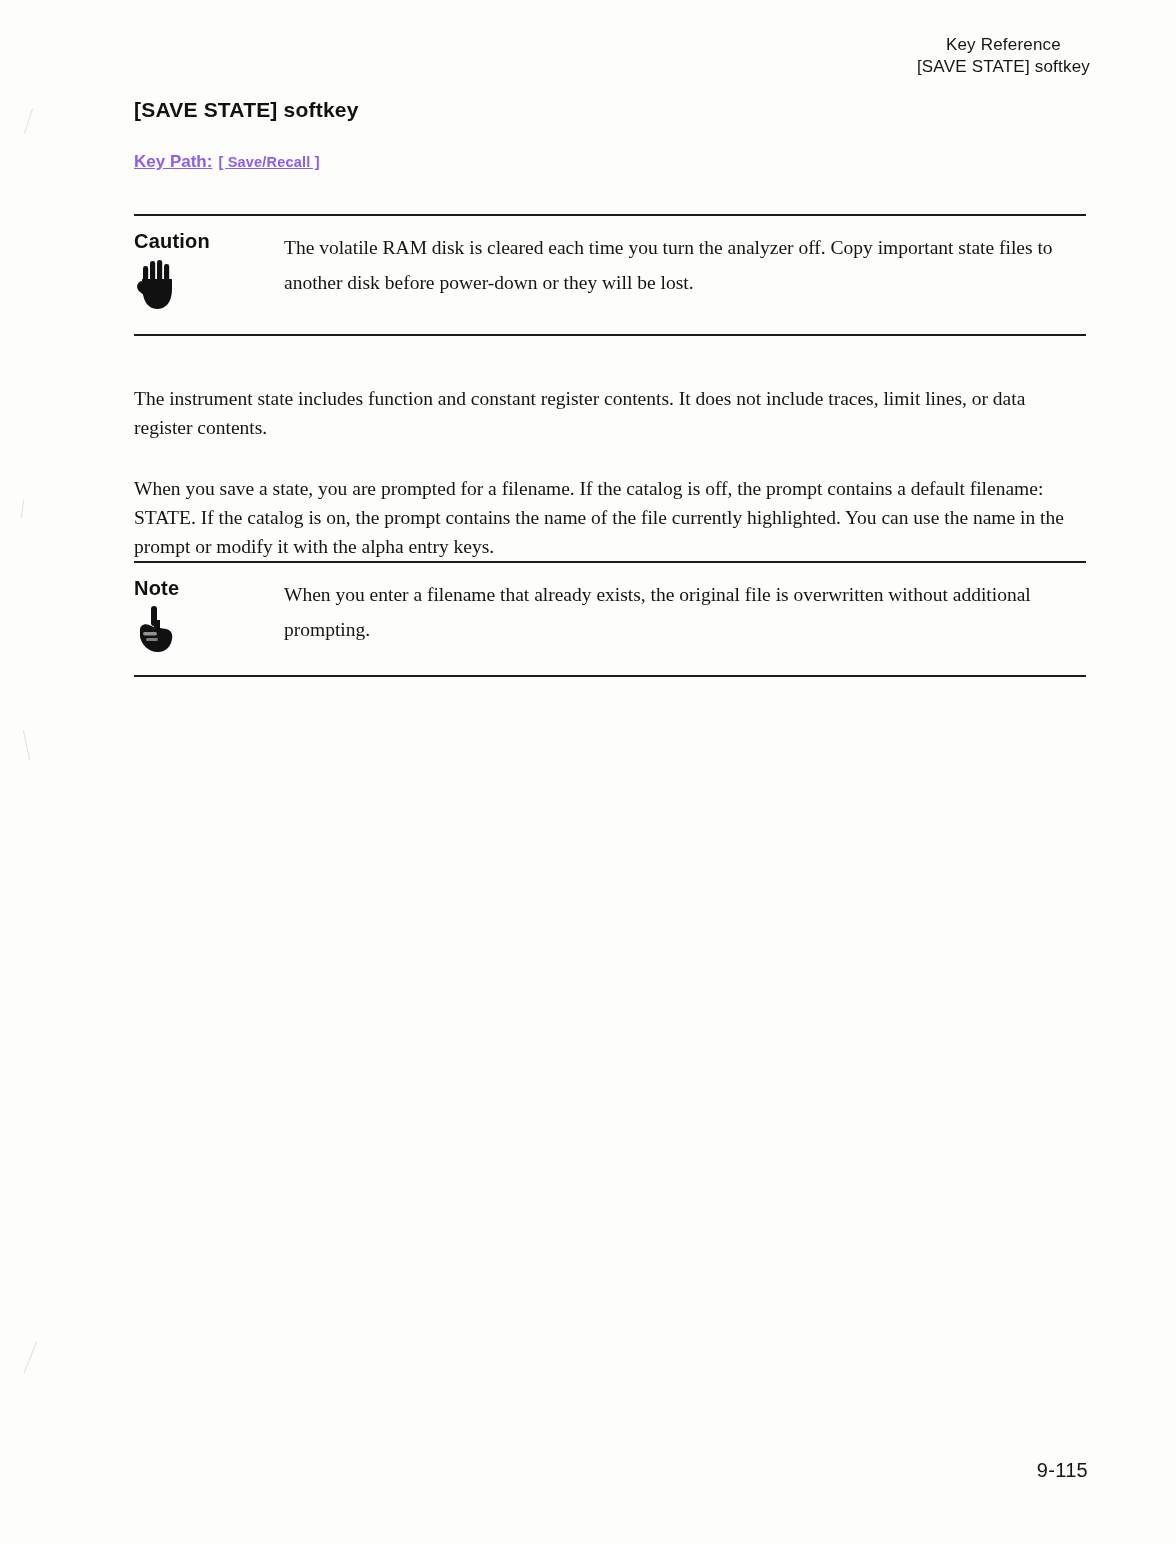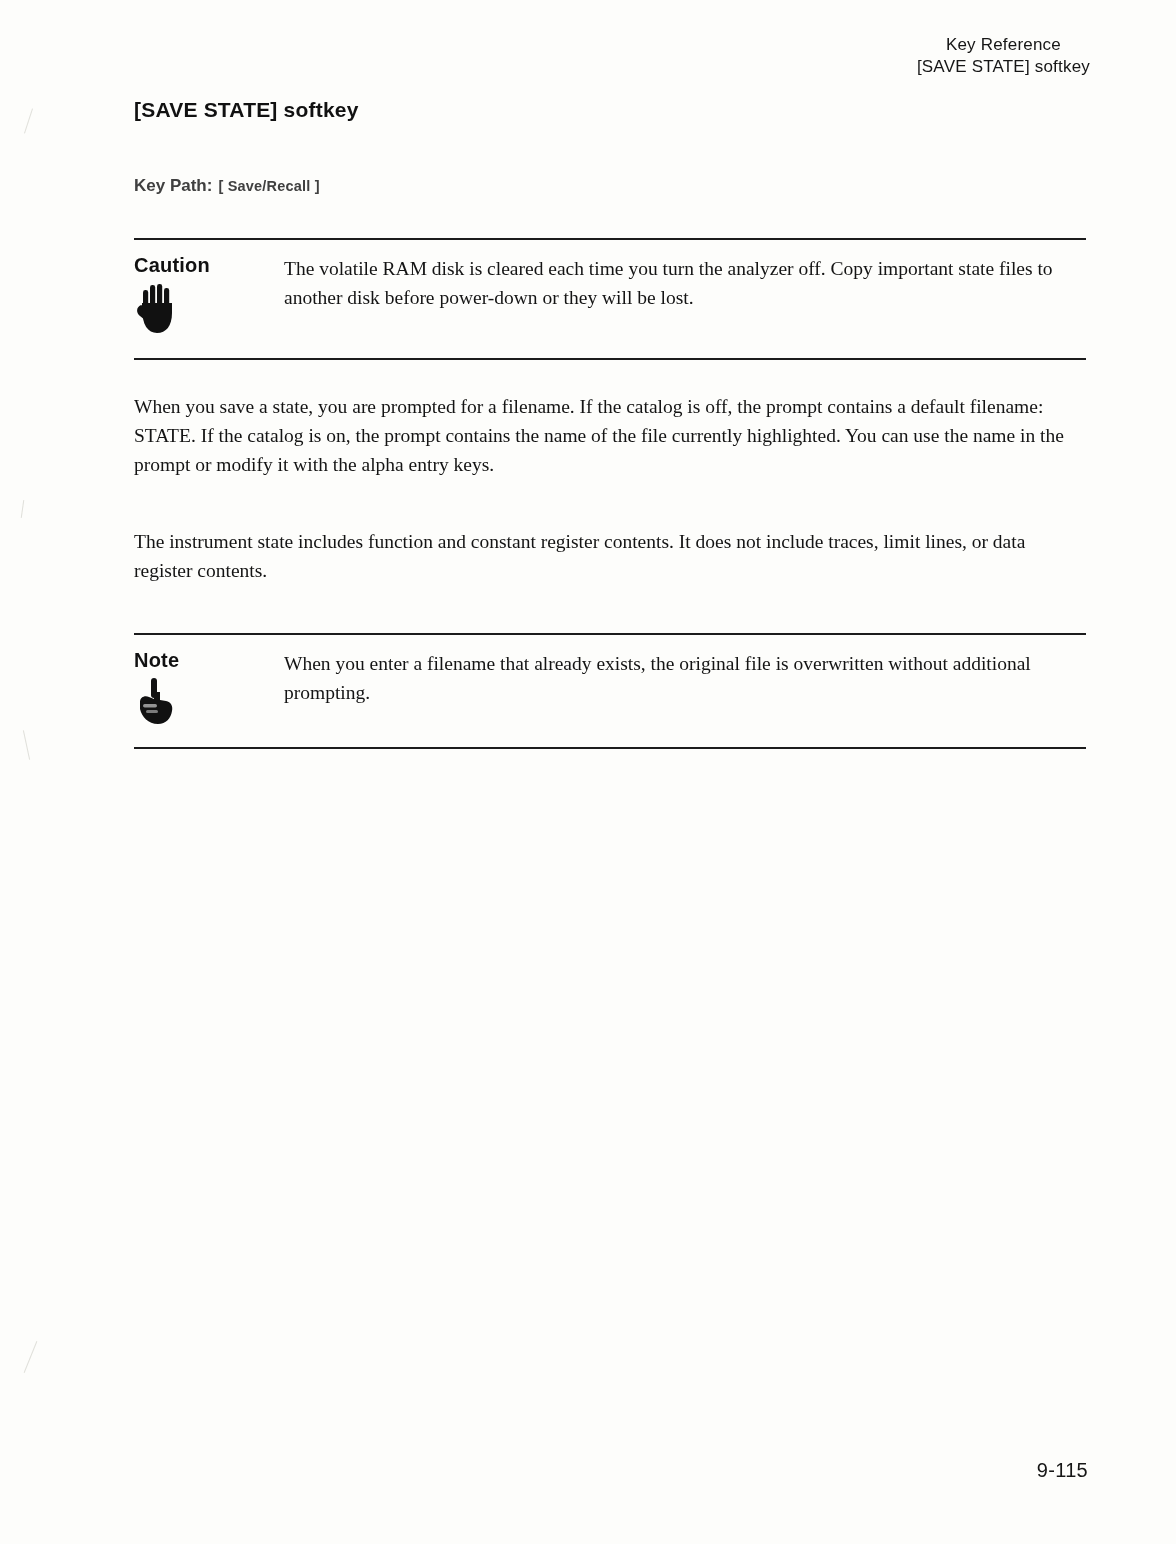--- a/index.html
+++ b/index.html
@@ -43,25 +43,26 @@
   }
   h1.title {
     font-family: "Liberation Sans", sans-serif;
     font-size: 21px;
     font-weight: bold;
     margin: 0 0 0 0;
     letter-spacing: 0.2px;
     color: #111;
   }
   .keypath {
-    margin-top: 54px;
+    margin-top: 30px;
     font-family: "Liberation Sans", sans-serif;
     font-size: 17px;
     font-weight: bold;
-    color: #404040;
+    color: #8b5cf6;
+    text-decoration: underline;
   }
   .keypath .kp-value {
     font-size: 14.5px;
     font-weight: bold;
     letter-spacing: 0.2px;
     margin-left: 6px;
   }
   p.body {
     font-family: "Liberation Serif", serif;
     font-size: 19.5px;
@@ -97,21 +98,21 @@
     font-size: 20px;
     font-weight: bold;
     color: #111;
     letter-spacing: 0.2px;
   }
   .admon-body {
     flex: 1 1 auto;
     padding-top: 14px;
     font-family: "Liberation Serif", serif;
     font-size: 19.5px;
-    line-height: 29px;
+    line-height: 35px;
     color: #141414;
   }
   .hand {
     margin-top: 4px;
     width: 46px;
     height: 56px;
     display: block;
   }
 
   .caution-inner { min-height: 118px; }
@@ -169,24 +170,24 @@
               <path d="M7 24 C2 26 2 32 6 35 L11 39 L11 26 Z"></path>
               <path d="M8 27 C8 44 14 52 23 52 C32 52 38 45 38 32 L38 22 L8 22 Z"></path>
             </g>
           </svg>
         </div>
         <div class="admon-body">The volatile RAM disk is cleared each time you turn the analyzer off.  Copy important state files to another disk before power-down or they will be lost.</div>
       </div>
       <div class="rule"></div>
     </div>
 
+    <p class="body" style="margin-top:48px">The instrument state includes function and constant register contents.  It does not include traces, limit lines, or data register contents.</p>
     <p class="body" style="margin-top:32px">When you save a state, you are prompted for a filename.  If the catalog is off, the prompt contains a default filename:  STATE.  If the catalog is on, the prompt contains the name of the file currently highlighted.  You can use the name in the prompt or modify it with the alpha entry keys.</p>
-    <p class="body" style="margin-top:48px">The instrument state includes function and constant register contents.  It does not include traces, limit lines, or data register contents.</p>
-
-    <div style="margin-top:48px">
+
+    <div style="">
       <div class="rule"></div>
       <div class="admon note-inner">
         <div class="admon-label-col">
           <div class="admon-label">Note</div>
           <svg class="hand" viewBox="0 0 46 56">
             <g fill="#111111">
               <rect x="17" y="2" width="6" height="20" rx="3"></rect>
               <path d="M6 26 C6 21 11 19 15 21 L20 23 L20 16 L26 16 L26 24 L32 25 C37 26 39 30 38 35 C37 42 32 48 24 48 C14 48 8 41 6 33 Z"></path>
               <rect x="9" y="28" width="14" height="3.4" rx="1.7" fill="#ffffff" opacity="0.55"></rect>
               <rect x="12" y="34" width="12" height="3" rx="1.5" fill="#ffffff" opacity="0.45"></rect>

